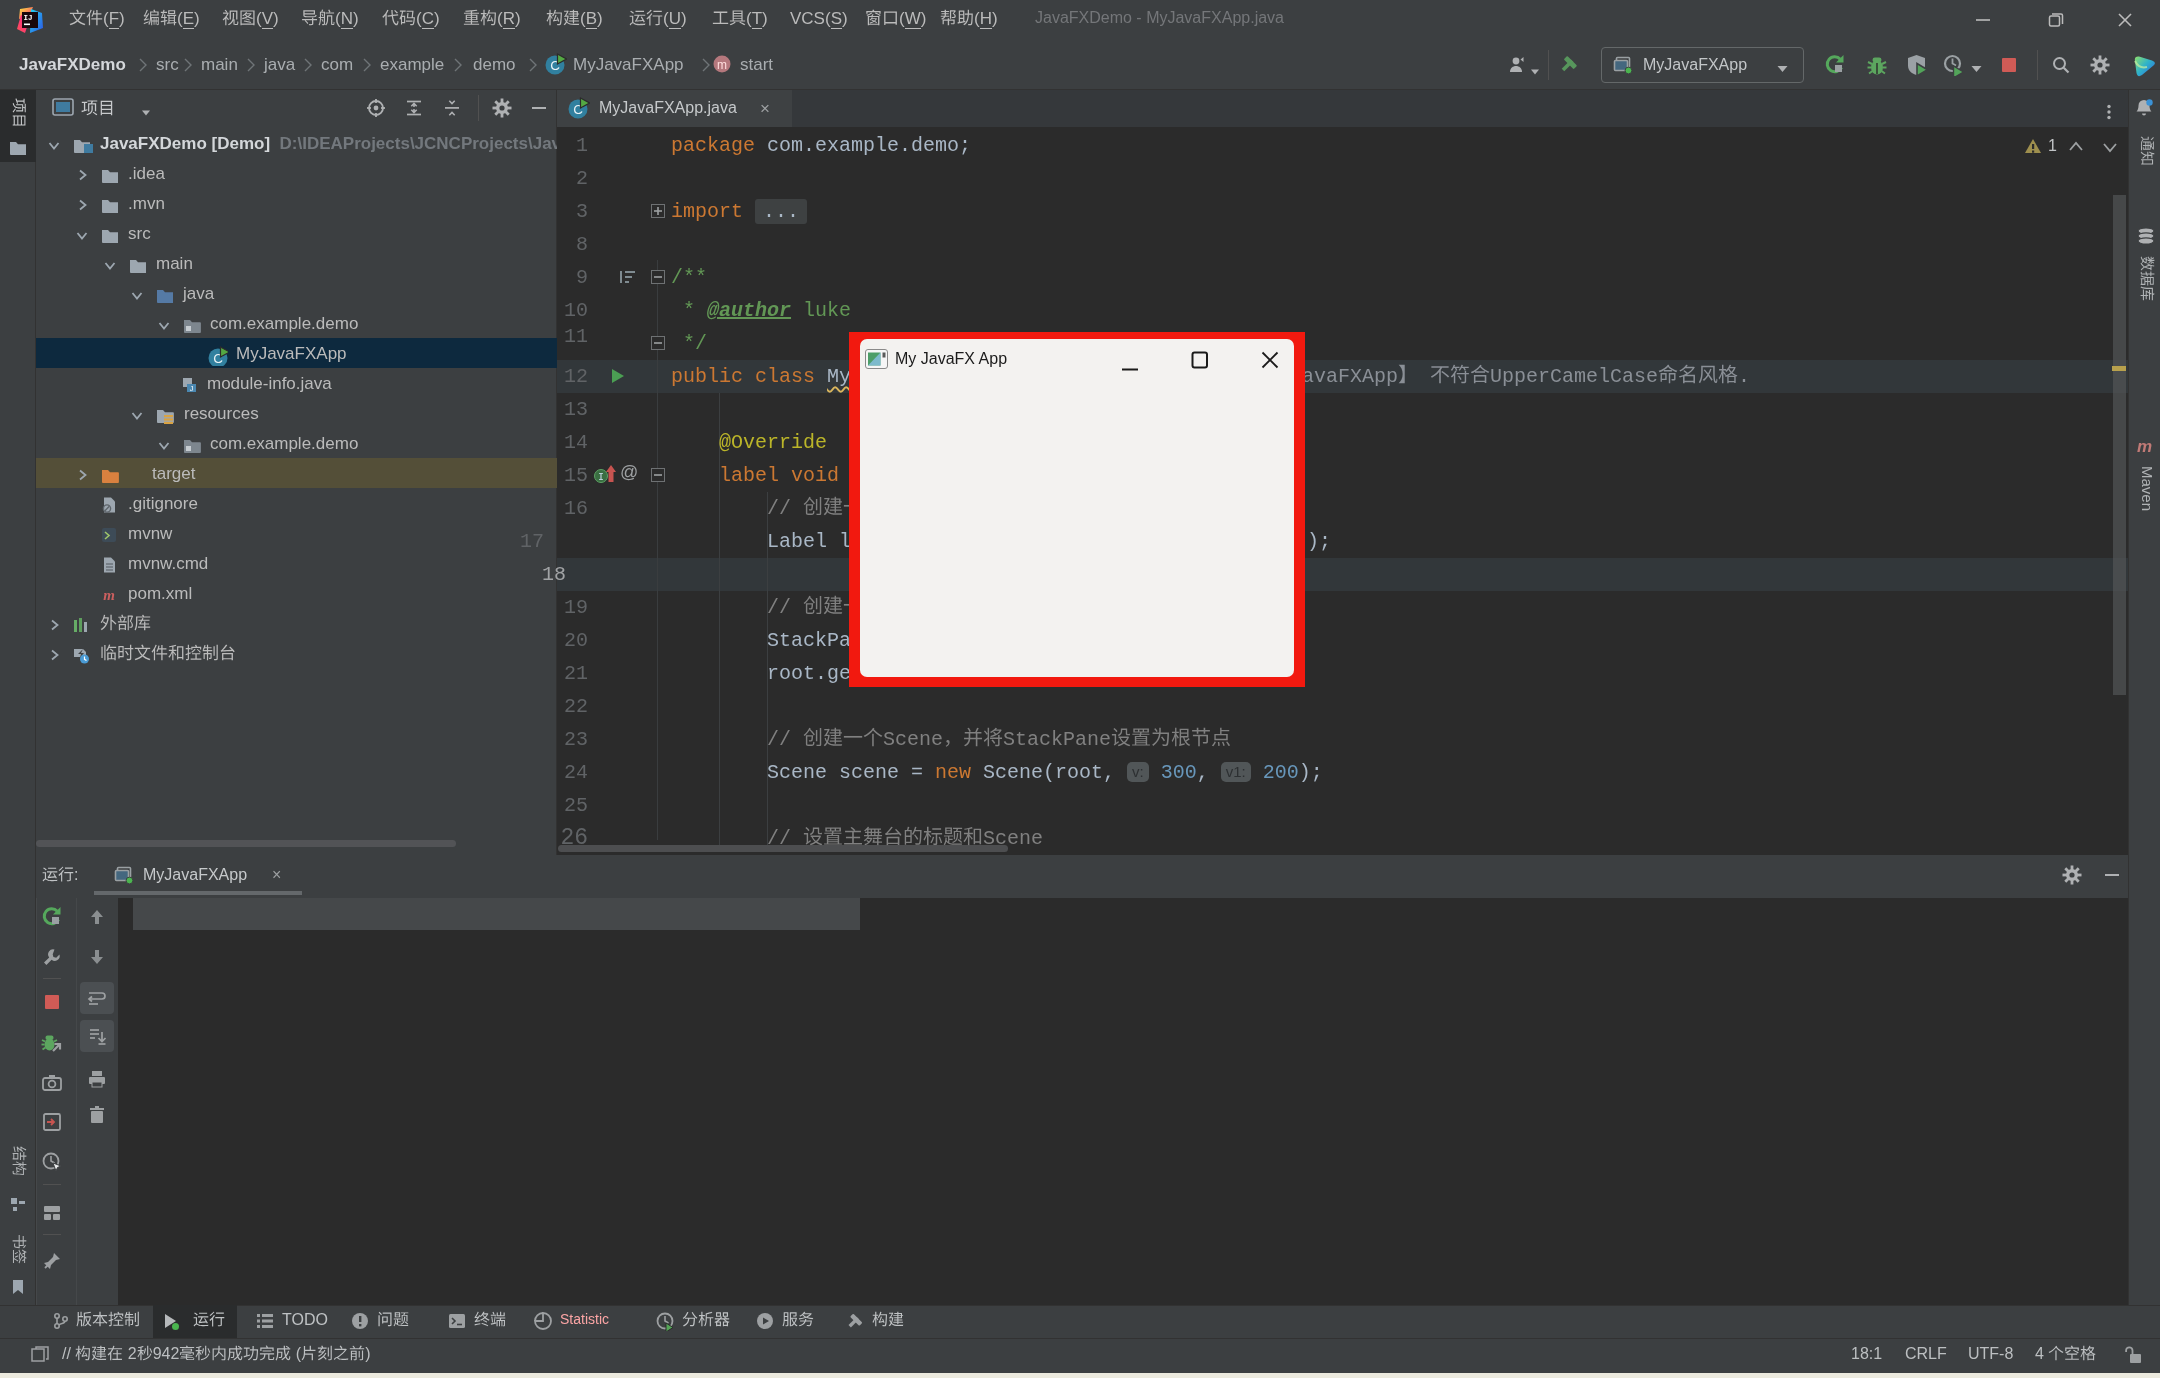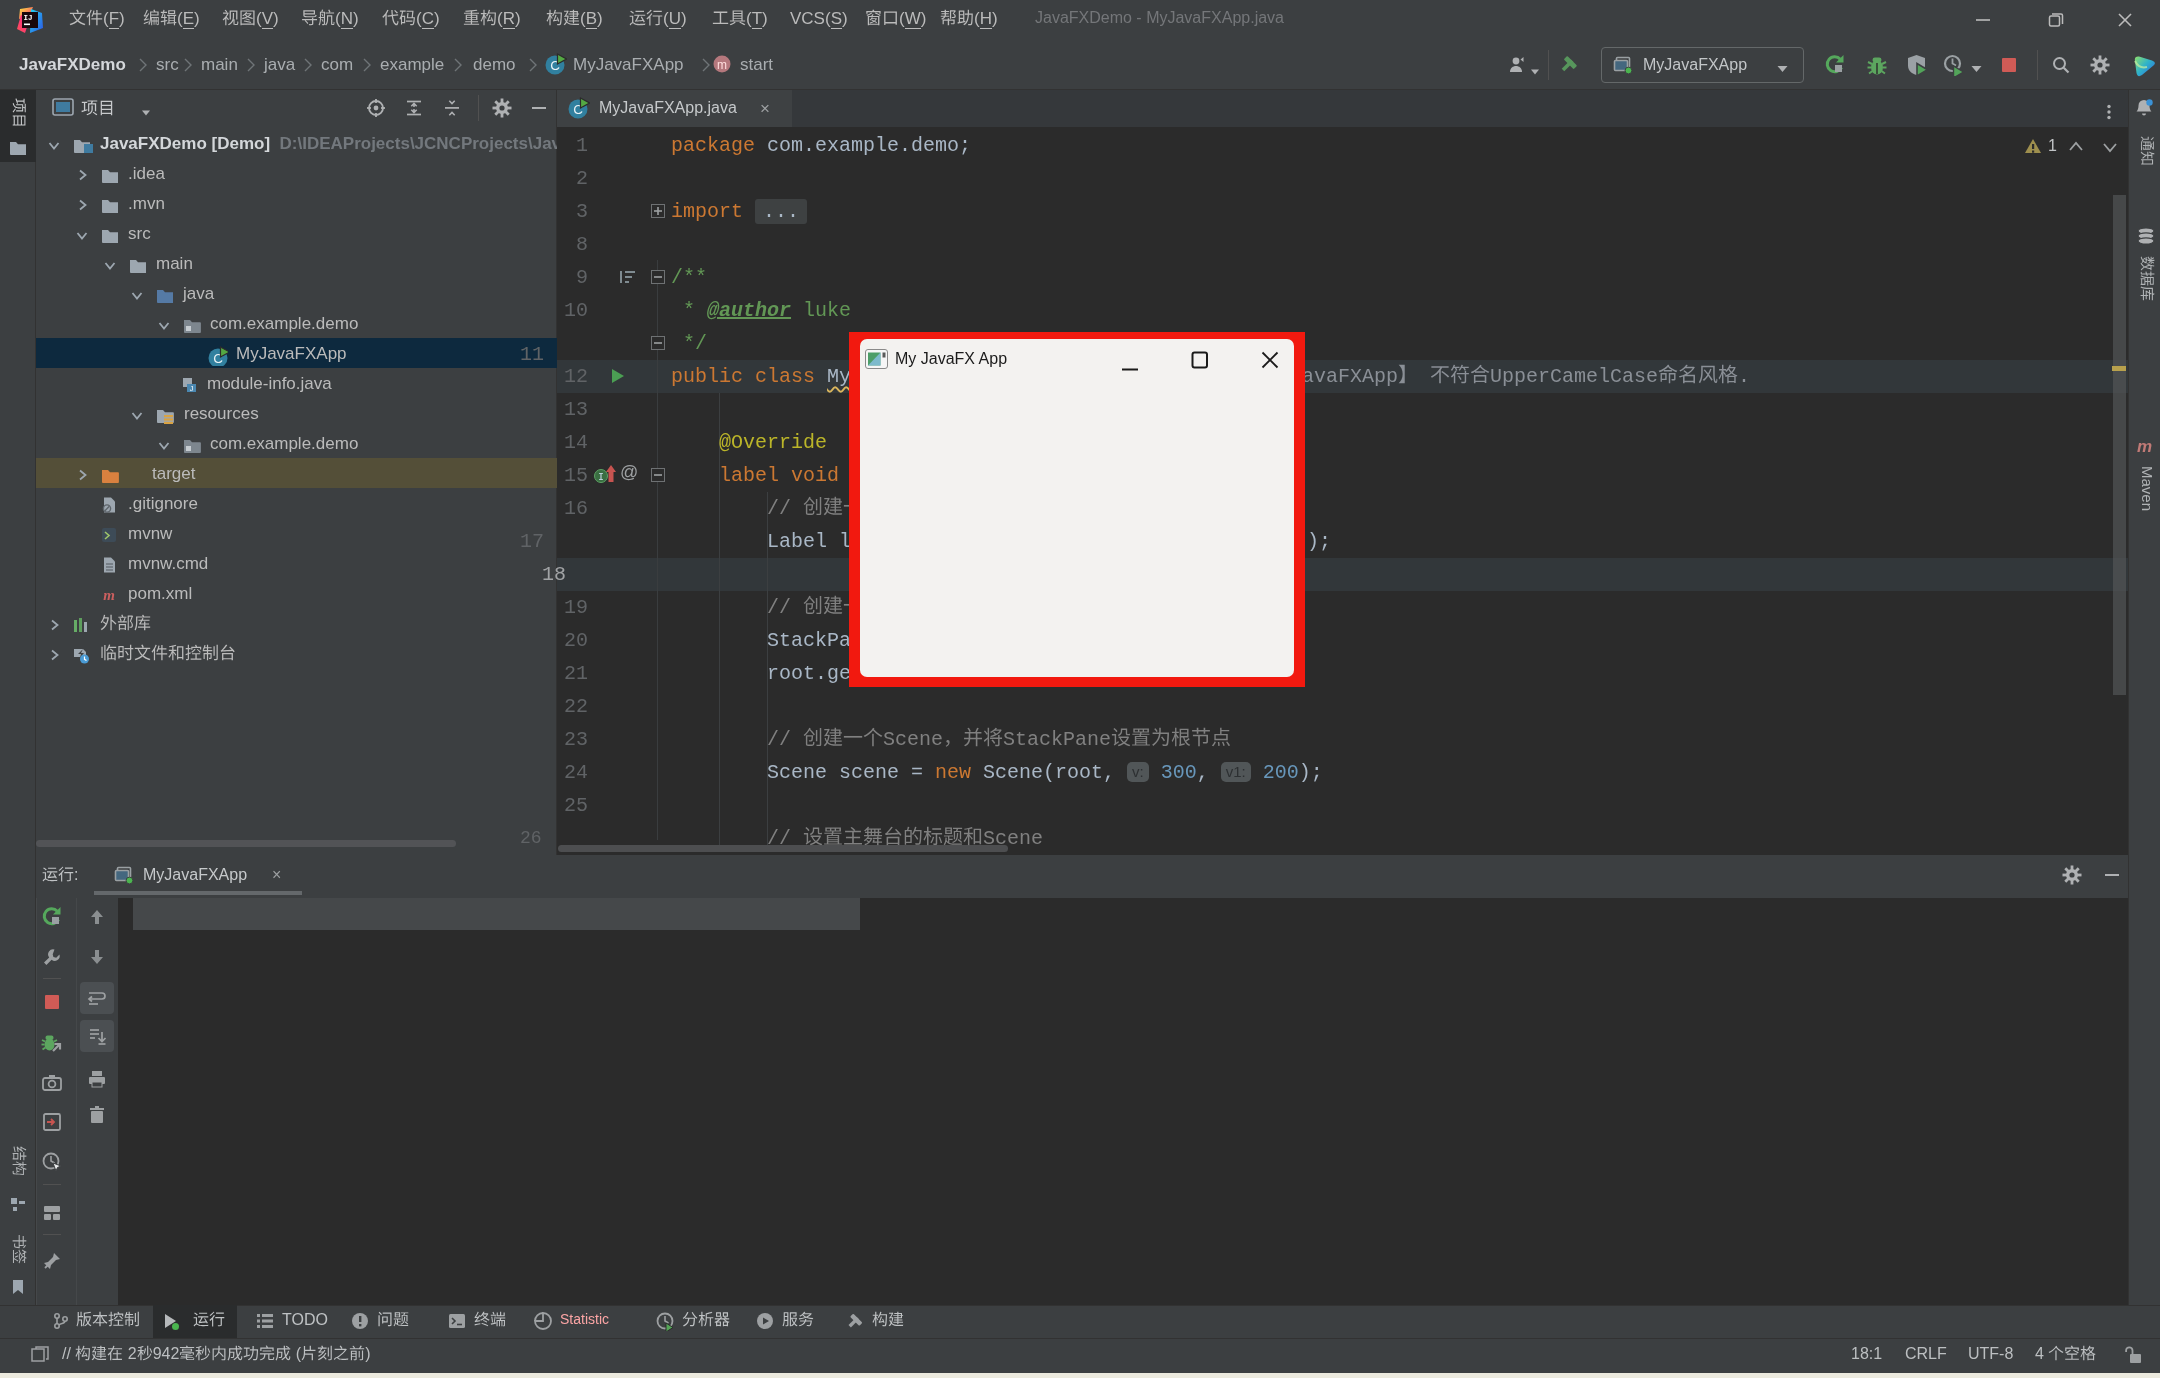--- a/index.html
+++ b/index.html
@@ -561,36 +561,36 @@
     <div style="position:absolute;left:599px;top:99px;white-space:nowrap;font-size:16px;color:#c6c9cb">MyJavaFXApp.java</div>
     <div style="position:absolute;left:760px;top:99px;white-space:nowrap;font-size:17px;color:#9da0a2">×</div>
     <div style="position:absolute;left:557px;top:360px;width:1571px;height:33px;background:#32373a"></div>
     <div style="position:absolute;left:557px;top:558px;width:1571px;height:33px;background:#32373a"></div>
     <div class="mn" style="position:absolute;left:520px;top:129px;width:68px;height:33px;color:#606366;font-size:20px;line-height:33px;text-align:right">1</div>
     <div class="mn" style="position:absolute;left:520px;top:162px;width:68px;height:33px;color:#606366;font-size:20px;line-height:33px;text-align:right">2</div>
     <div class="mn" style="position:absolute;left:520px;top:195px;width:68px;height:33px;color:#606366;font-size:20px;line-height:33px;text-align:right">3</div>
     <div class="mn" style="position:absolute;left:520px;top:228px;width:68px;height:33px;color:#606366;font-size:20px;line-height:33px;text-align:right">8</div>
     <div class="mn" style="position:absolute;left:520px;top:261px;width:68px;height:33px;color:#606366;font-size:20px;line-height:33px;text-align:right">9</div>
     <div class="mn" style="position:absolute;left:520px;top:294px;width:68px;height:33px;color:#606366;font-size:20px;line-height:33px;text-align:right">10</div>
-    <div class="mn" style="position:absolute;left:520px;top:338px;width:68px;height:33px;color:#606366;font-size:20px;line-height:33px;">11</div>
+    <div class="mn" style="position:absolute;left:520px;top:320px;width:68px;height:33px;color:#606366;font-size:20px;line-height:33px;text-align:right">11</div>
     <div class="mn" style="position:absolute;left:520px;top:360px;width:68px;height:33px;color:#606366;font-size:20px;line-height:33px;text-align:right">12</div>
     <div class="mn" style="position:absolute;left:520px;top:393px;width:68px;height:33px;color:#606366;font-size:20px;line-height:33px;text-align:right">13</div>
     <div class="mn" style="position:absolute;left:520px;top:426px;width:68px;height:33px;color:#606366;font-size:20px;line-height:33px;text-align:right">14</div>
     <div class="mn" style="position:absolute;left:520px;top:459px;width:68px;height:33px;color:#606366;font-size:20px;line-height:33px;text-align:right">15</div>
     <div class="mn" style="position:absolute;left:520px;top:492px;width:68px;height:33px;color:#606366;font-size:20px;line-height:33px;text-align:right">16</div>
     <div class="mn" style="position:absolute;left:520px;top:525px;width:68px;height:33px;color:#606366;font-size:20px;line-height:33px;">17</div>
     <div class="mn" style="position:absolute;left:520px;top:558px;width:68px;height:33px;color:#a1a3a5;font-size:20px;line-height:33px;text-align:center">18</div>
     <div class="mn" style="position:absolute;left:520px;top:591px;width:68px;height:33px;color:#606366;font-size:20px;line-height:33px;text-align:right">19</div>
     <div class="mn" style="position:absolute;left:520px;top:624px;width:68px;height:33px;color:#606366;font-size:20px;line-height:33px;text-align:right">20</div>
     <div class="mn" style="position:absolute;left:520px;top:657px;width:68px;height:33px;color:#606366;font-size:20px;line-height:33px;text-align:right">21</div>
     <div class="mn" style="position:absolute;left:520px;top:690px;width:68px;height:33px;color:#606366;font-size:20px;line-height:33px;text-align:right">22</div>
     <div class="mn" style="position:absolute;left:520px;top:723px;width:68px;height:33px;color:#606366;font-size:20px;line-height:33px;text-align:right">23</div>
     <div class="mn" style="position:absolute;left:520px;top:756px;width:68px;height:33px;color:#606366;font-size:20px;line-height:33px;text-align:right">24</div>
     <div class="mn" style="position:absolute;left:520px;top:789px;width:68px;height:33px;color:#606366;font-size:20px;line-height:33px;text-align:right">25</div>
-    <div class="mn" style="position:absolute;left:520px;top:822px;width:68px;height:33px;color:#606366;font-size:18px;line-height:33px;text-align:left">26</div>
+    <div class="mn" style="position:absolute;left:520px;top:822px;width:68px;height:33px;color:#606366;font-size:23px;line-height:33px;text-align:right">26</div>
     <div style="position:absolute;left:657px;top:260px;width:1px;height:580px;background:#3a3d3f"></div>
     <div style="position:absolute;left:719px;top:393px;width:1px;height:452px;background:#3c3f41"></div>
     <div style="position:absolute;left:767px;top:492px;width:1px;height:353px;background:#3c3f41"></div>
     <div style="position:absolute;left:651px;top:204px;width:14px;height:14px;"><svg width="14" height="14" viewBox="0 0 14 14" style="">
         <rect x="0.5" y="0.5" width="13" height="13" fill="#2b2b2b" stroke="#6e7173"></rect>
         <line x1="3" y1="7" x2="11" y2="7" stroke="#9da0a2" stroke-width="1.6"></line>
         <line x1="7" y1="3" x2="7" y2="11" stroke="#9da0a2" stroke-width="1.6"></line>
       </svg></div>
     <div style="position:absolute;left:651px;top:270px;width:14px;height:14px;"><svg width="14" height="14" viewBox="0 0 14 14" style="">
         <rect x="0.5" y="0.5" width="13" height="13" fill="#2b2b2b" stroke="#6e7173"></rect>

